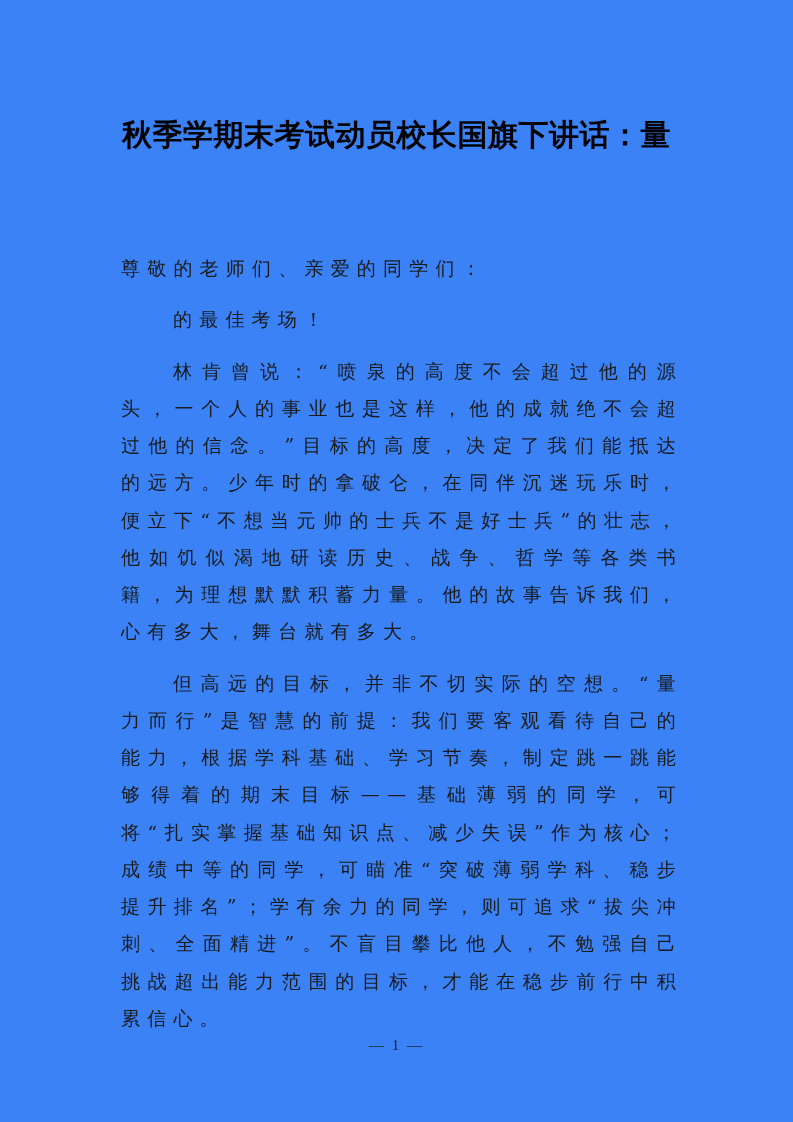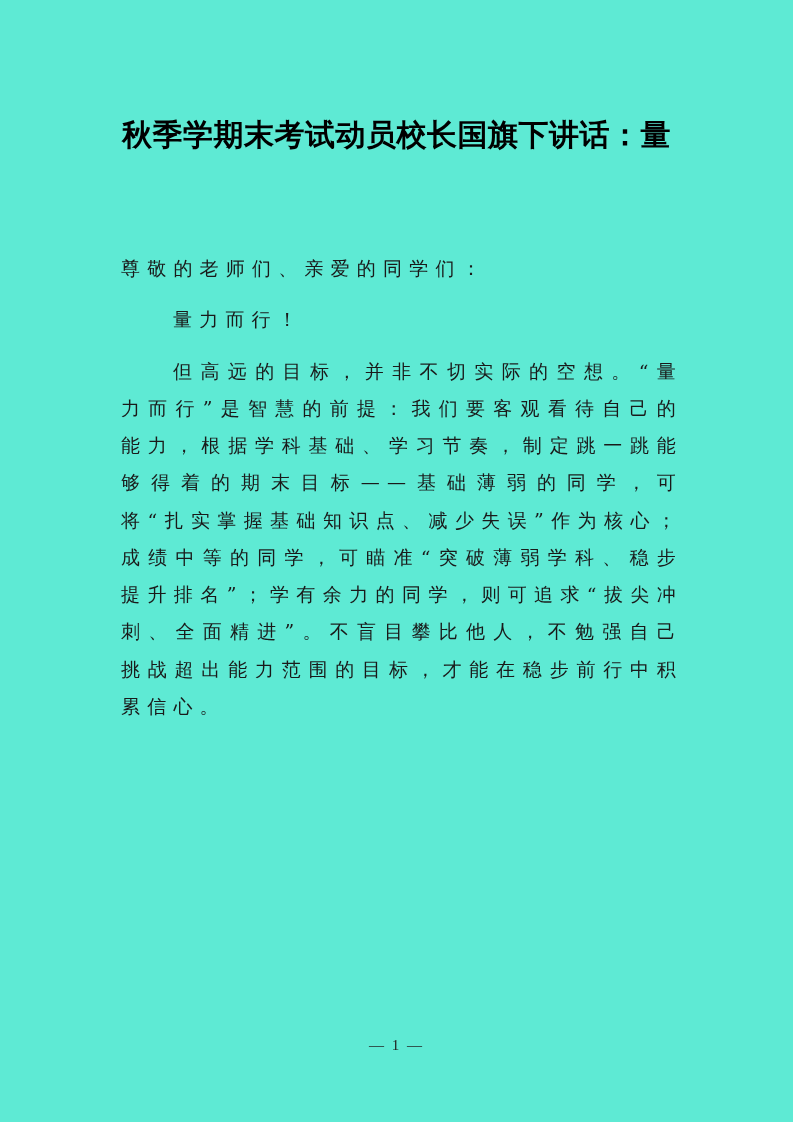--- a/index.html
+++ b/index.html
@@ -12,21 +12,21 @@
       height: 1122px;
       position: relative;
       overflow: hidden;
       color: #111111;
     }
     .page {
       position: absolute;
       left: 0; top: 0;
       width: 793px;
       height: 1122px;
-      background: #5eead4;
+      background: #3b82f6;
     }
     .title {
       position: absolute;
       left: 80px;
       width: 633px;
       top: 116px;
       margin: 0;
       text-align: center;
       font-family: "DejaVu Sans", sans-serif;
       font-weight: bold;
@@ -74,20 +74,21 @@
 <body>
 
 <div class="page">
 
   <h1 class="title">
     <span class="tline">秋季学期末考试动员校长国旗下讲话：量</span>
   </h1>
 
   <div class="body">
     <p>尊敬的老师们、亲爱的同学们：</p>
-    <p class="indent">量力而行！</p>
+    <p class="indent">的最佳考场！</p>
+    <p class="indent">林肯曾说：“喷泉的高度不会超过他的源头，一个人的事业也是这样，他的成就绝不会超过他的信念。”目标的高度，决定了我们能抵达的远方。少年时的拿破仑，在同伴沉迷玩乐时，便立下“不想当元帅的士兵不是好士兵”的壮志，他如饥似渴地研读历史、战争、哲学等各类书籍，为理想默默积蓄力量。他的故事告诉我们，心有多大，舞台就有多大。</p>
     <p class="indent">但高远的目标，并非不切实际的空想。“量力而行”是智慧的前提：我们要客观看待自己的能力，根据学科基础、学习节奏，制定跳一跳能够得着的期末目标——基础薄弱的同学，可将“扎实掌握基础知识点、减少失误”作为核心；成绩中等的同学，可瞄准“突破薄弱学科、稳步提升排名”；学有余力的同学，则可追求“拔尖冲刺、全面精进”。不盲目攀比他人，不勉强自己挑战超出能力范围的目标，才能在稳步前行中积累信心。</p>
 
   </div>
 
   <div class="footer">— 1 —</div>
 
 </div>
 
 </body></html>

